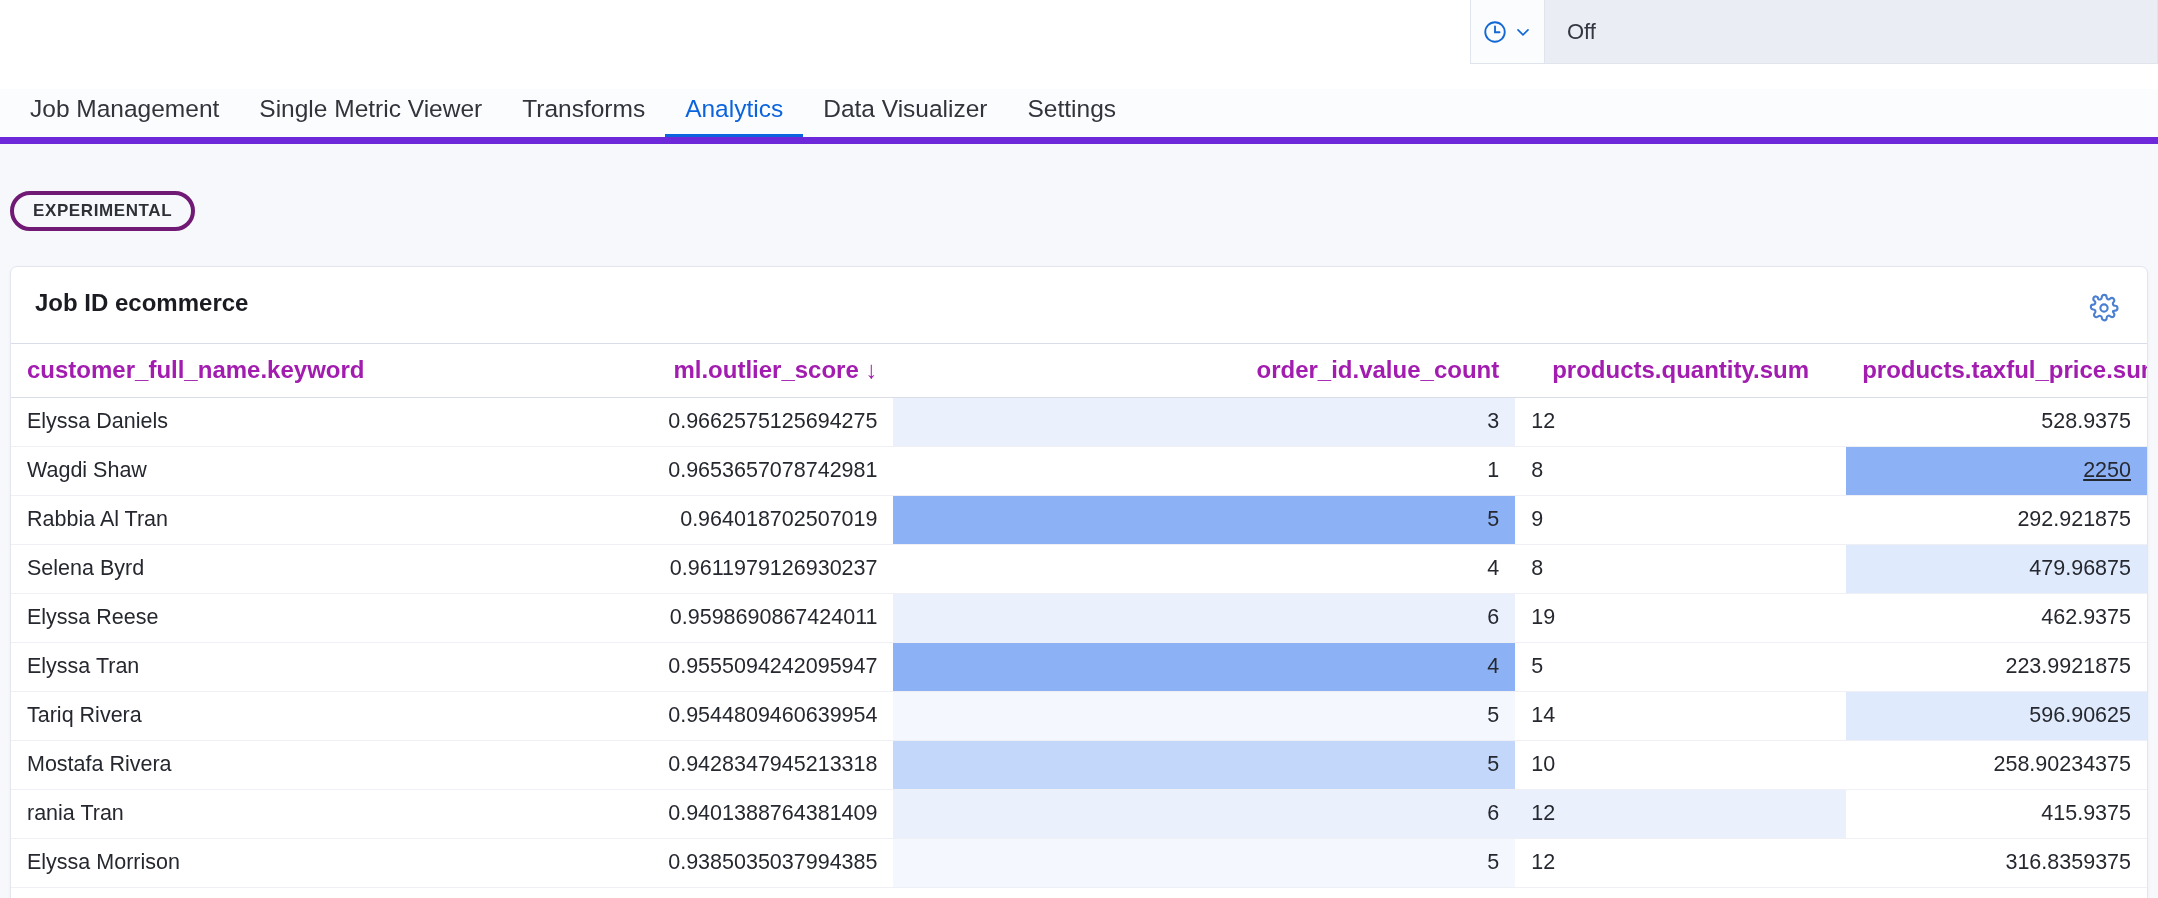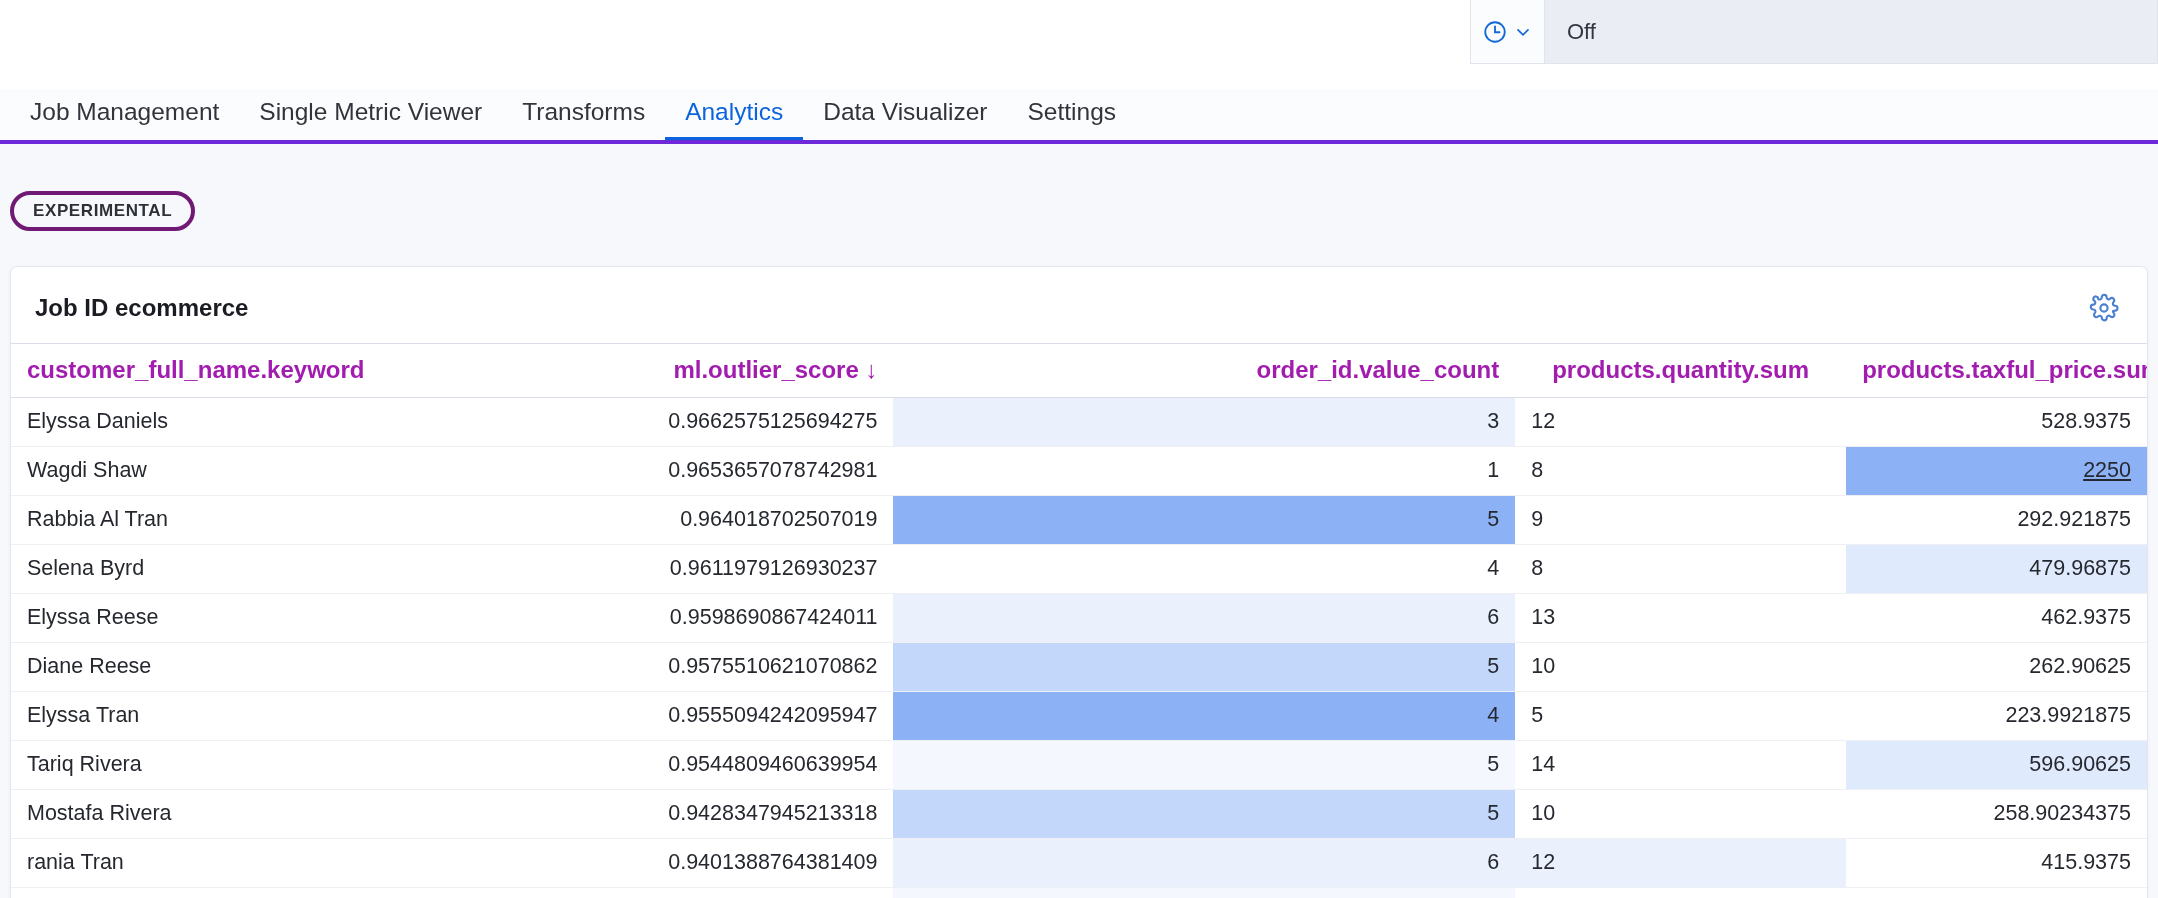--- a/index.html
+++ b/index.html
@@ -52,21 +52,21 @@
     padding-left: 22px;
     font-size: 22px;
     color: #343741;
     cursor: text;
   }
 
   
   .tabsbar {
     height: 55px;
     background: #fbfcfe;
-    border-bottom: 4px solid #6d28d9;
+    border-bottom: 7px solid #6d28d9;
     display: flex;
     align-items: flex-end;
     padding-left: 10px;
   }
   .tab {
     font-size: 24.5px;
     color: #32343b;
     padding: 0 20px 13px 20px;
     cursor: pointer;
     line-height: 1;
@@ -110,21 +110,21 @@
     margin: 22px 10px 0 10px;
     background: #ffffff;
     border: 1px solid #e3e6ee;
     border-radius: 7px;
     box-shadow: 0 1px 3px rgba(60,72,88,0.06);
     overflow: hidden;
     height: 685px;
   }
   .panel-head {
     display: flex;
-    align-items: center;
+    align-items: flex-start;
     justify-content: space-between;
     padding: 22px 24px 16px 24px;
     gap: 36px;
   }
   .panel-title {
     font-size: 24px;
     font-weight: bold;
     color: #1a1c21;
   }
   .gear-btn {
@@ -248,29 +248,22 @@
           <td class="c-name">Selena Byrd</td>
           <td class="c-score">0.9611979126930237</td>
           <td class="c-count">4</td>
           <td class="c-qty">8</td>
           <td class="c-price" style="background: rgb(223, 234, 252);">479.96875</td>
         </tr>
         <tr class="drow">
           <td class="c-name">Elyssa Reese</td>
           <td class="c-score">0.9598690867424011</td>
           <td class="c-count" style="background: rgb(234, 241, 253);">6</td>
-          <td class="c-qty">13</td>
+          <td class="c-qty">19</td>
           <td class="c-price">462.9375</td>
-        </tr>
-        <tr class="drow">
-          <td class="c-name">Diane Reese</td>
-          <td class="c-score">0.9575510621070862</td>
-          <td class="c-count" style="background: rgb(194, 215, 250);">5</td>
-          <td class="c-qty">10</td>
-          <td class="c-price">262.90625</td>
         </tr>
         <tr class="drow">
           <td class="c-name">Elyssa Tran</td>
           <td class="c-score">0.9555094242095947</td>
           <td class="c-count" style="background: rgb(140, 178, 245);">4</td>
           <td class="c-qty">5</td>
           <td class="c-price">223.9921875</td>
         </tr>
         <tr class="drow">
           <td class="c-name">Tariq Rivera</td>

